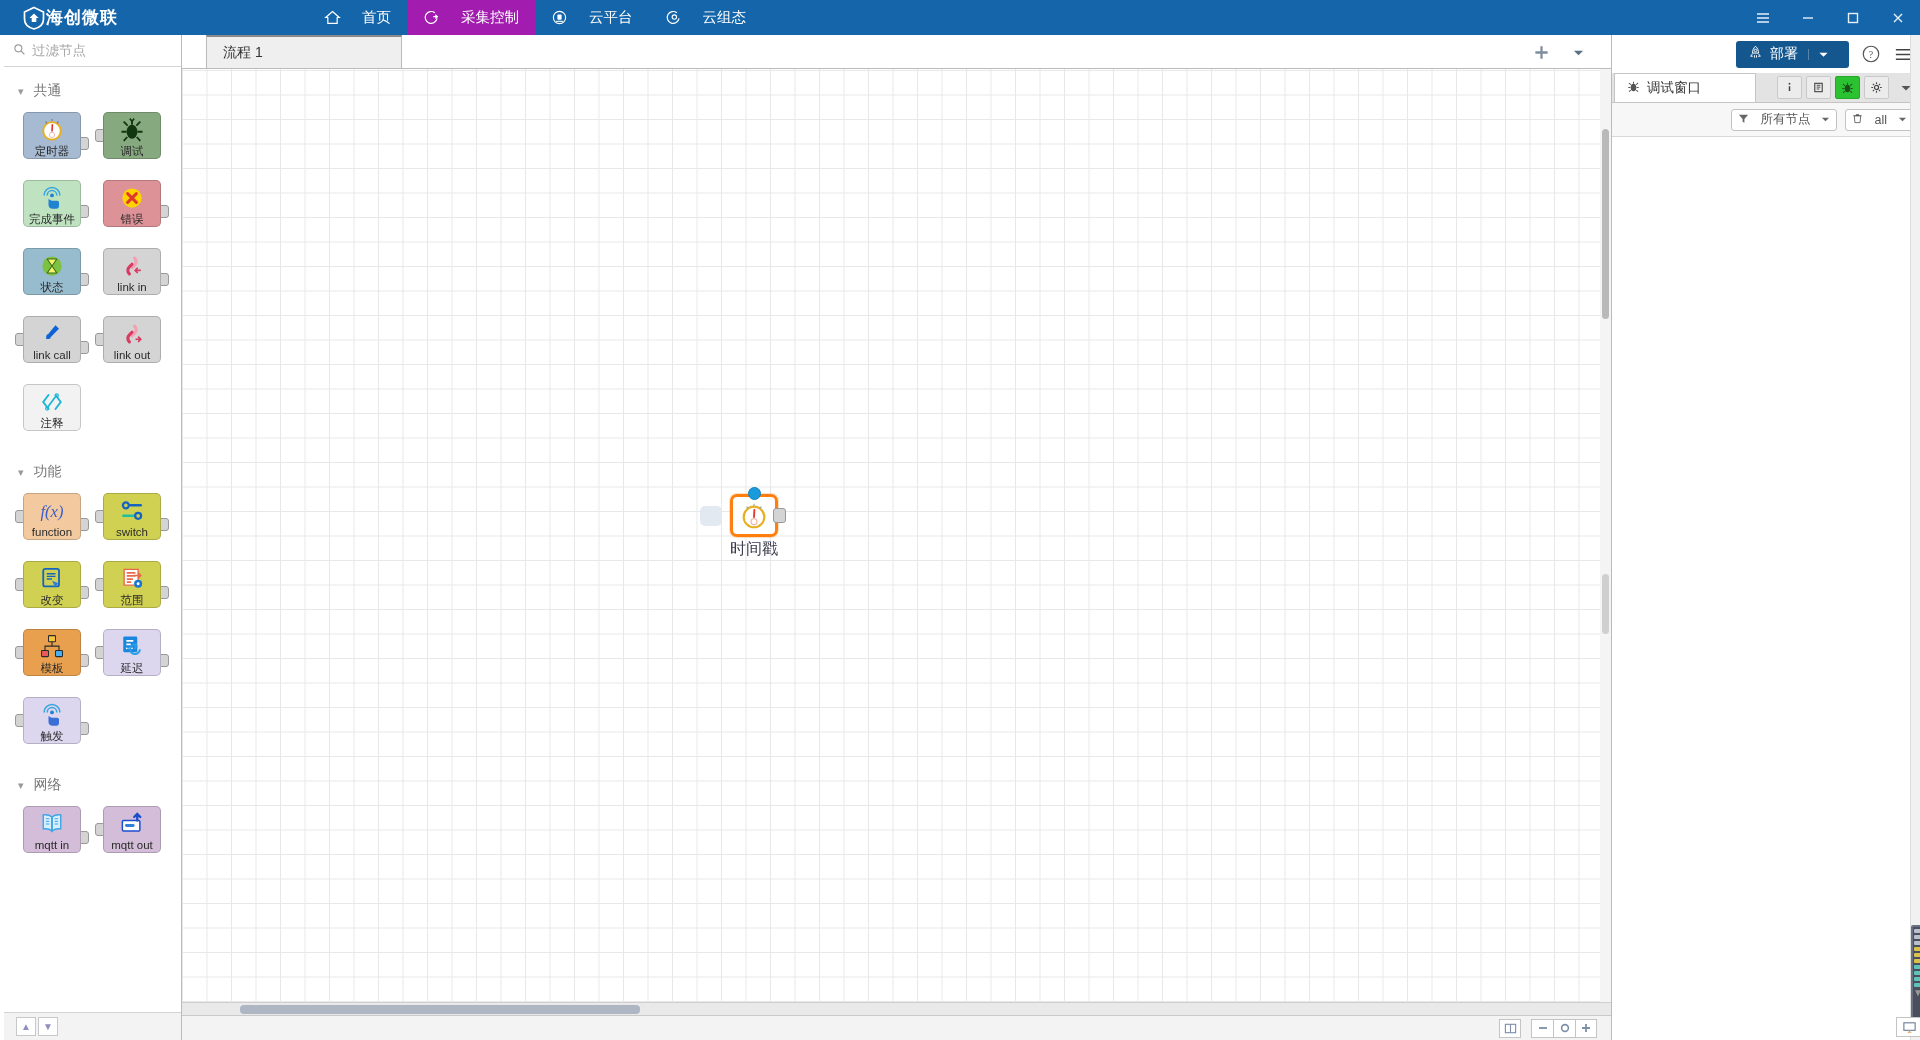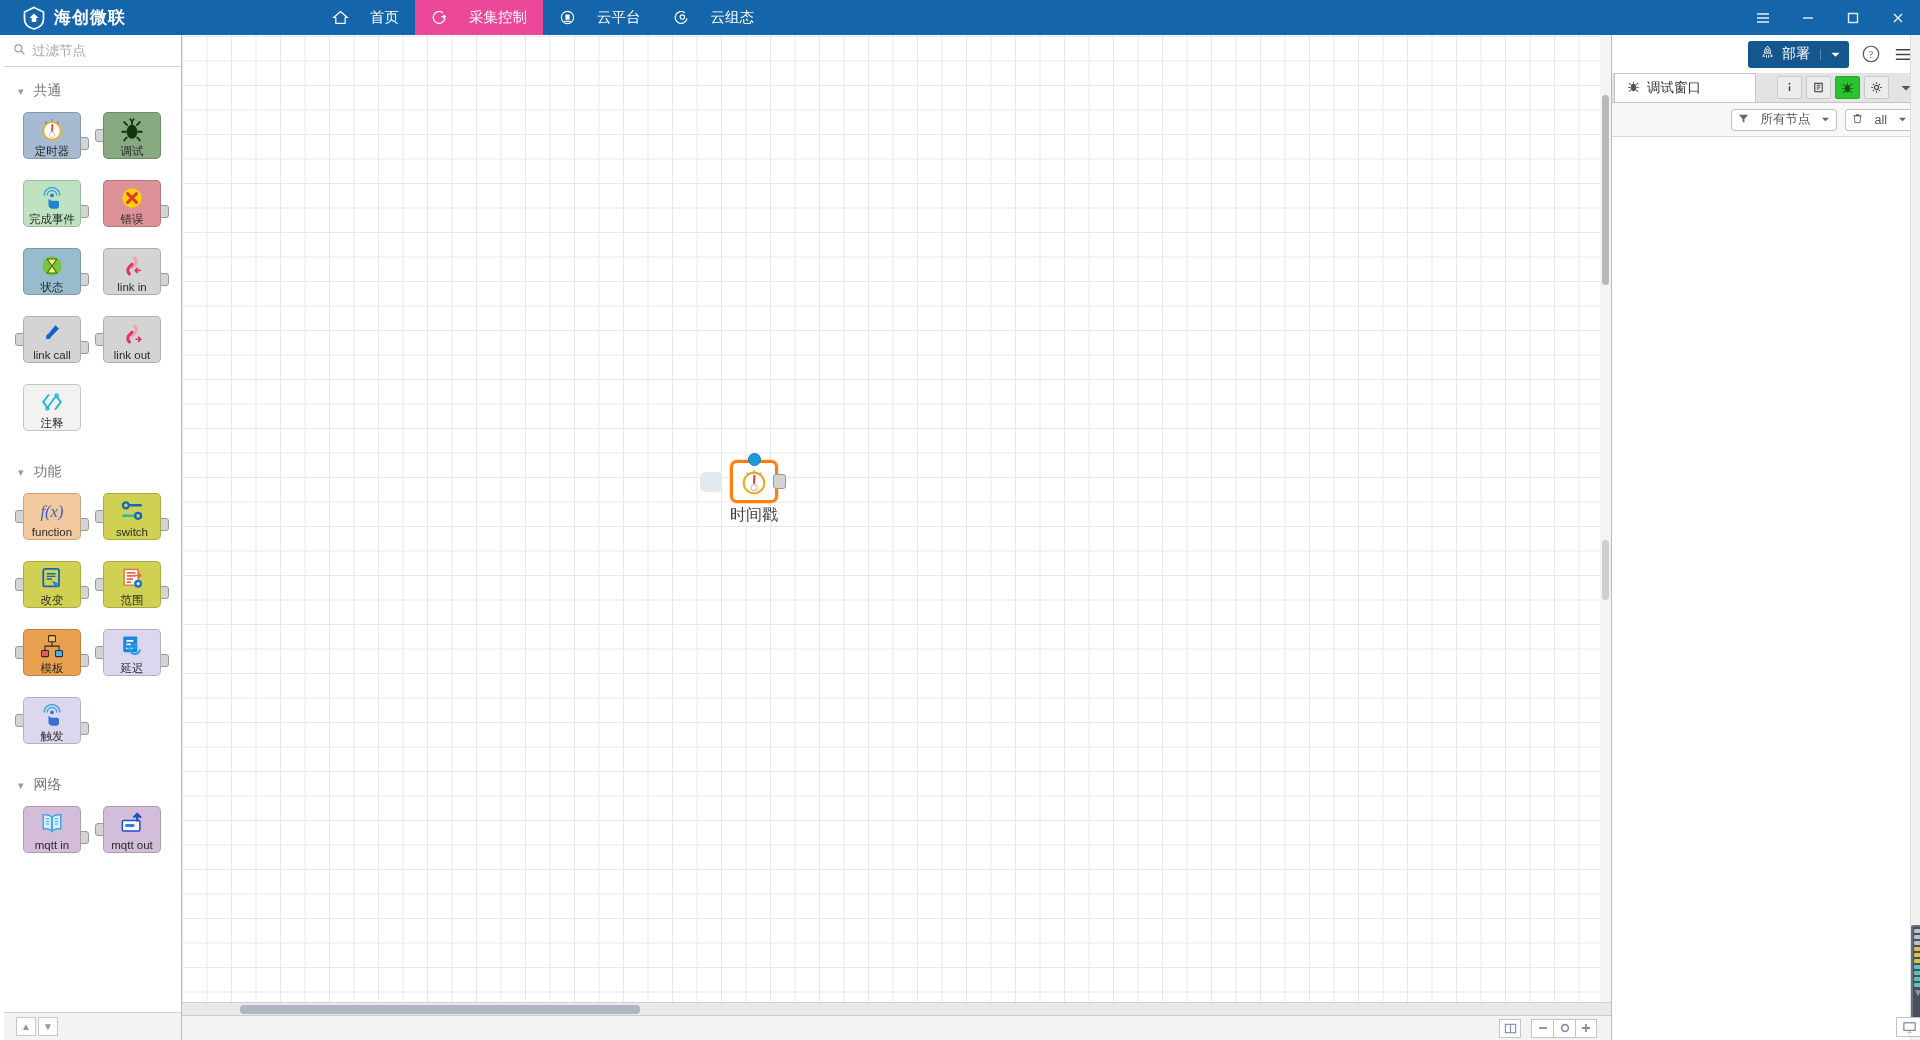--- a/index.html
+++ b/index.html
@@ -11,30 +11,30 @@
   }
   body { position: relative; }
 
   
   .titlebar {
     position: absolute; top: 0; left: 0; width: 1920px; height: 35px;
     background: #1565ab;
     display: flex; align-items: center;
     color: #fff;
   }
-  .brand { display: flex; align-items: center; gap: 8px; padding-left: 22px; }
+  .brand { display: flex; align-items: center; padding-left: 22px; }
   .brand-logo { width: 24px; height: 24px; }
   .brand-name { font-size: 17px; font-weight: bold; letter-spacing: 1px; }
   .topnav { display: flex; align-items: stretch; height: 35px; margin-left: 190px; }
   .topnav-item {
     display: flex; align-items: center; gap: 21px;
     padding: 0 16px; height: 35px; font-size: 14.5px; color: #fff;
     cursor: pointer; white-space: nowrap;
   }
-  .topnav-item.active { background: #ec4899; }
+  .topnav-item.active { background: #a21caf; }
   .topnav-item svg { display:block; }
   .win-controls { position: absolute; right: 0; top: 0; height: 35px; display: flex; align-items: center; }
   .win-btn {
     width: 45px; height: 35px; display: flex; align-items: center; justify-content: center;
     cursor: pointer; color: #e8f0f8;
   }
 
   
   .workspace { position: absolute; top: 35px; left: 4px; width: 1920px; height: 1005px; display: flex; }
 
@@ -166,21 +166,21 @@
 
   
   .rsidebar {
     width: 313px; height: 1005px; background: #f7f7f7;
     border-left: 1px solid #bbb; display: flex; flex-direction: column; position: relative;
   }
   .rs-header { height: 38px; display: flex; align-items: center; justify-content: flex-end; padding-right: 10px; gap: 12px; background: #fff; }
   .deploy-btn {
     height: 27px; background: #14578f; color: #fff; font-size: 14px;
     display: flex; align-items: center; border-radius: 3px; cursor: pointer;
-    padding: 0 8px 0 12px; gap: 7px;
+    padding: 0 20px 0 12px; gap: 7px;
   }
   .deploy-caret { border-left: 1px solid rgba(255,255,255,.28); padding-left: 9px; margin-left: 3px; display:flex; align-items:center; }
   .rs-icon-btn { cursor: pointer; color: #555; display: flex; align-items: center; }
   .rs-tabrow {
     height: 30px; background: #e3e3e3; border-bottom: 1px solid #c4c4c4;
     display: flex; align-items: flex-end; padding-left: 2px; position: relative;
   }
   .rs-tab {
     height: 29px; background: #fff; border: 1px solid #c4c4c4; border-bottom: none;
     display: flex; align-items: center; gap: 7px; padding: 0 16px 0 12px;
@@ -578,20 +578,37 @@
         </div>
     </div>
 
     <div class="palette-footer">
       <div class="pf-btn">▲</div>
       <div class="pf-btn">▼</div>
     </div>
   </div>
 
   <div class="editor">
+    <div class="tabbar">
+      <div class="flow-tab">
+        <span>流程 1</span>
+      </div>
+      <div class="tab-actions">
+        <span class="tab-act">
+          <svg width="17" height="17" viewBox="0 0 18 18">
+              <path d="M9 2.5v13M2.5 9h13" stroke="#7f8d9e" stroke-width="2.4"></path>
+            </svg>
+        </span>
+        <span class="tab-act">
+          <svg width="13" height="13" viewBox="0 0 14 14">
+              <path d="M2 5l5 5 5-5z" fill="#5d7186"></path>
+            </svg>
+        </span>
+      </div>
+    </div>
 
     <div class="canvas-area">
       <div class="grid"></div>
 
       <div class="cnode" id="canvas-node-0" style="left: 548px; top: 425px;">
         <div class="cnode-ghost"></div>
         <div class="cnode-box">
           <svg width="30" height="30" viewBox="0 0 32 32">
             <circle cx="16" cy="17" r="11" fill="#fff" stroke="#e8b021" stroke-width="2.3"></circle>
             <path d="M16 17 L16.4 9.5" stroke="#e0392b" stroke-width="2" stroke-linecap="round"></path>

